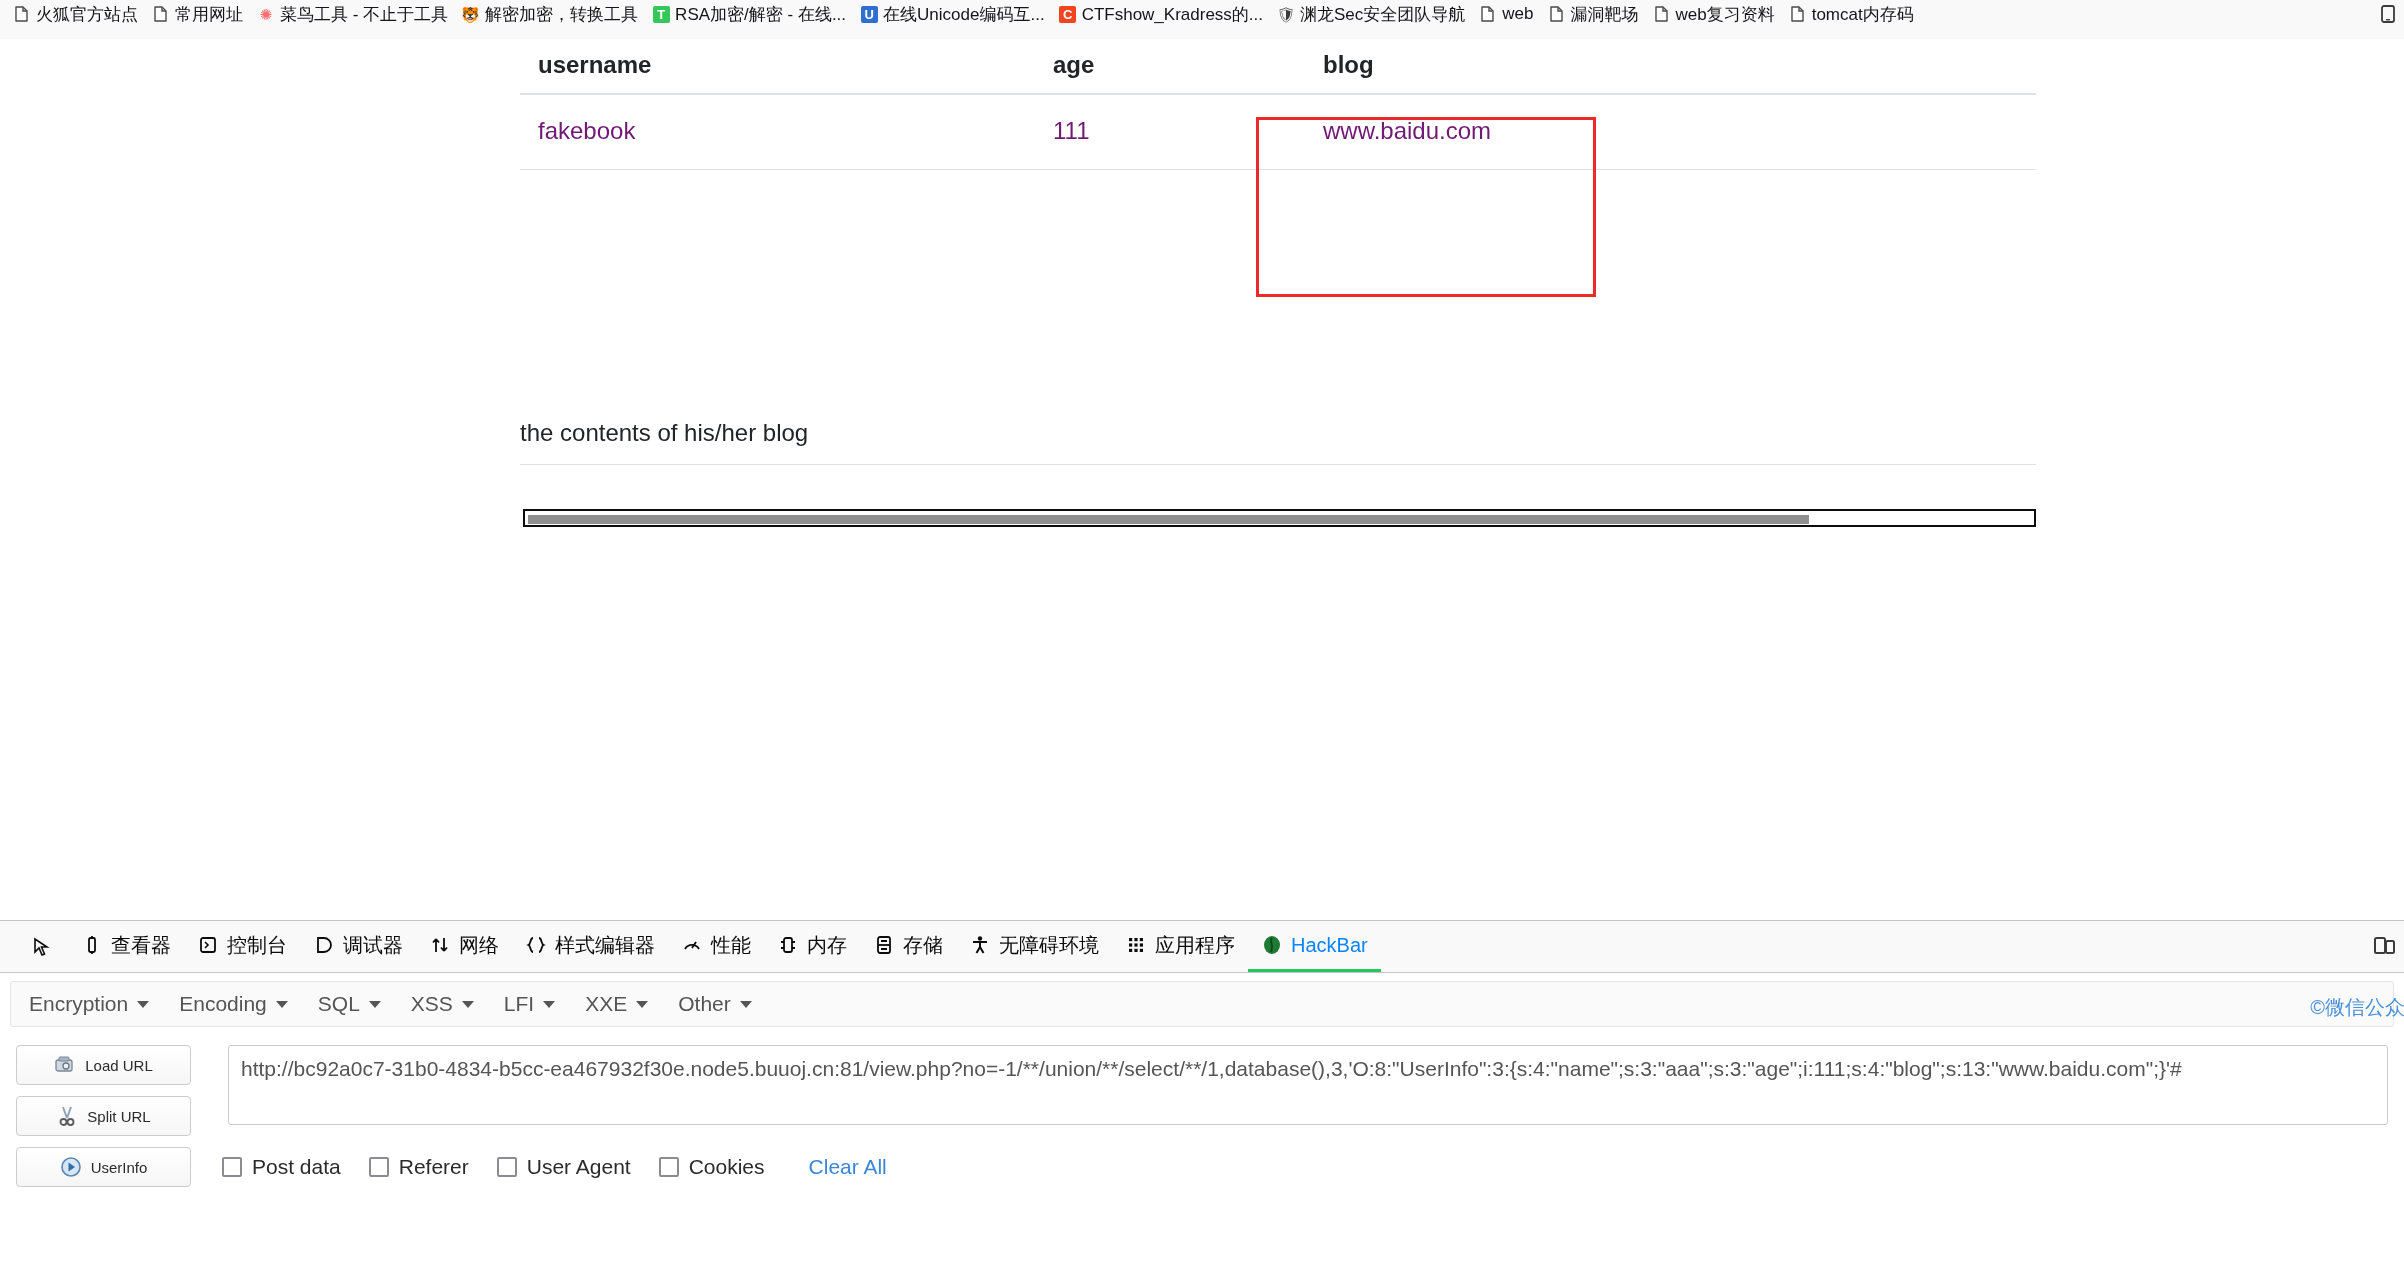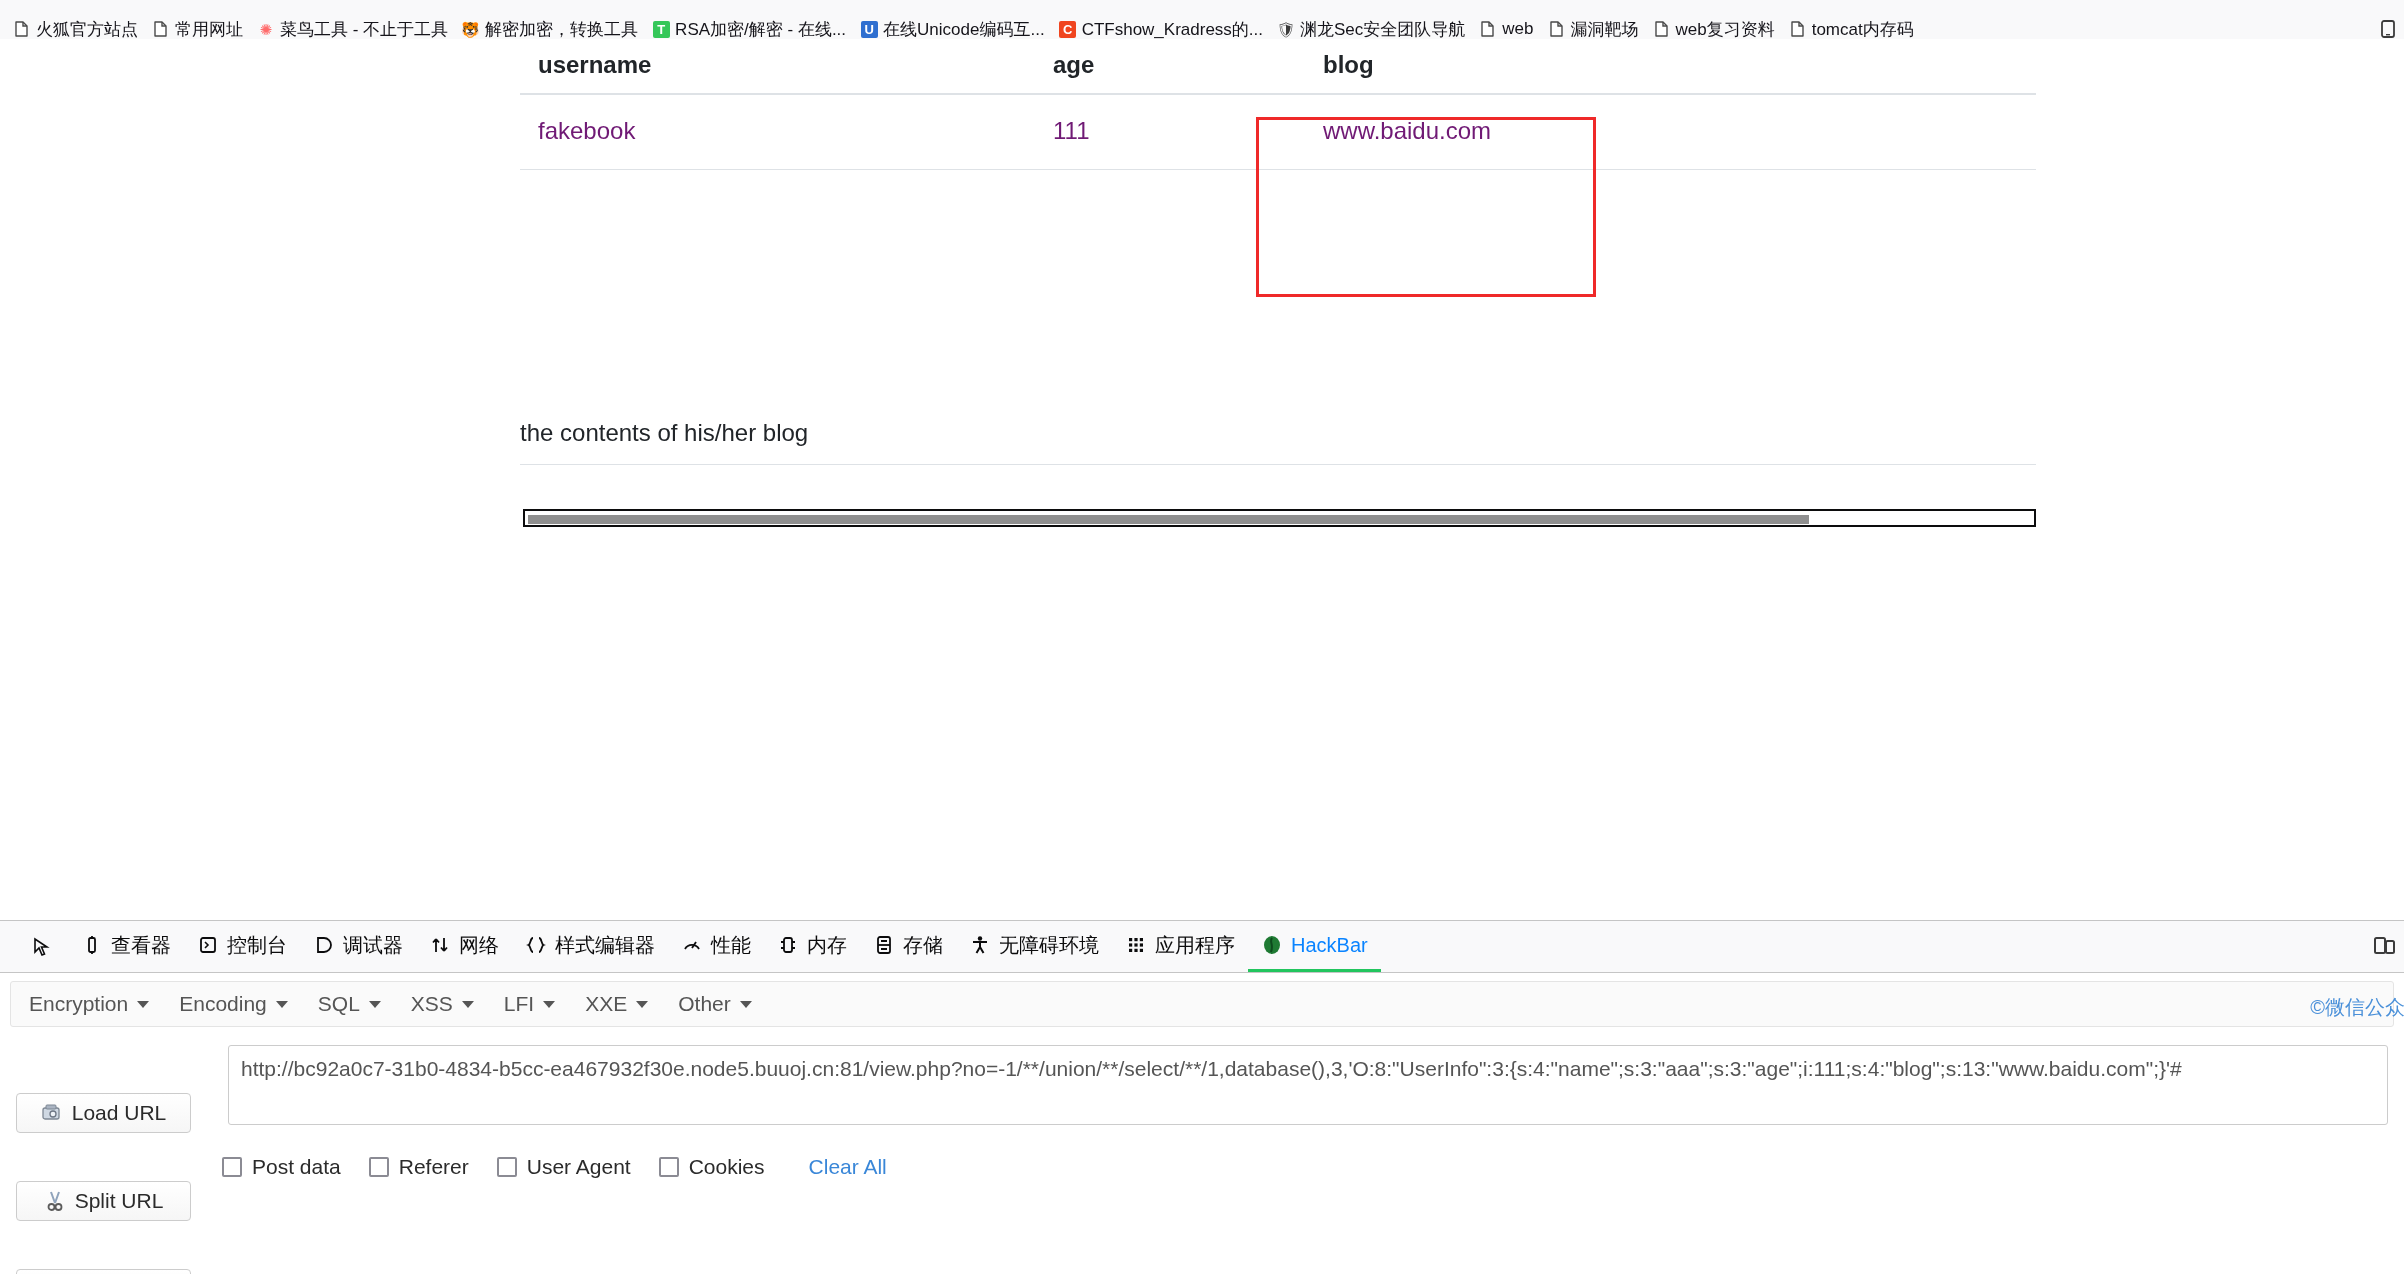--- a/index.html
+++ b/index.html
@@ -10,21 +10,21 @@
     font-family: "Liberation Sans", sans-serif;
     overflow: hidden;
   }
 
   
   #bookmarks-bar {
     position: absolute; left: 0; top: 0;
     width: 2404px; height: 44px;
     background: #f9f9fa;
     border-bottom: 1px solid #d7d7db;
-    display: flex; align-items: flex-end;
+    display: flex; align-items: flex-start;
     padding-left: 6px;
     white-space: nowrap; overflow: hidden;
   }
   .bm {
     display: flex; align-items: center;
     height: 28px;
     padding: 0 7px;
     font-size: 17px;
     color: #15141a;
     flex: 0 0 auto;
@@ -205,23 +205,22 @@
     position: absolute; left: 16px; top: 0;
     width: 190px;
   }
   .hb-btn {
     display: flex; align-items: center; justify-content: center;
     width: 175px; height: 40px;
     margin-bottom: 11px;
     background: linear-gradient(#ffffff, #f6f6f6);
     border: 1px solid #cccccc;
     border-radius: 4px;
-    font-size: 21px;
+    font-size: 15px;
     color: #2b2b2b;
-    margin-top: 48px;
   }
   .hb-btn .hb-btn-ico {
     width: 22px; height: 22px;
     margin-right: 9px;
     display: inline-flex; align-items: center; justify-content: center;
   }
 
   #hb-url-wrap {
     position: absolute; left: 228px; top: 0;
     width: 2160px; height: 80px;

